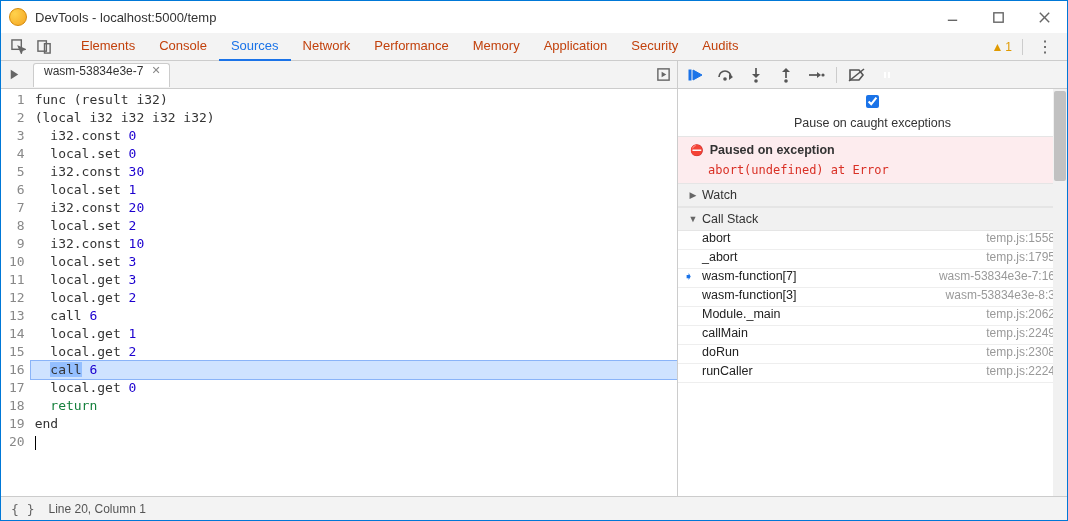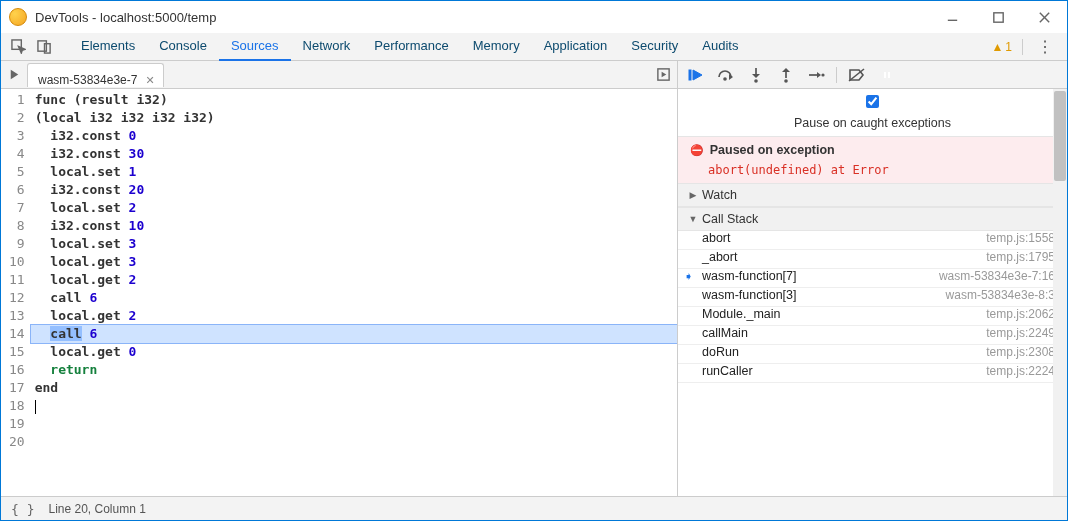--- a/index.html
+++ b/index.html
@@ -42,37 +42,37 @@
     background:#f3f3f3;
   }
   .toolbar-icon {
     width:24px; height:24px; display:flex;align-items:center;justify-content:center;
     color:#666; border-radius:2px; margin:0 1px;
   }
   .tab-list { display:flex; margin-left:12px; flex:1; }
   .tab-item {
     padding: 0 12px; height:28px;
     display:flex; align-items:center;
-    color:#0c4a6e; cursor:pointer;
+    color:#c2410c; cursor:pointer;
     font-size:13px;
     border-bottom: 2px solid transparent;
   }
   .tab-item.active { color:#1a73e8; border-bottom-color:#1a73e8; }
   .right-tools { display:flex; align-items:center; gap:6px; padding-right:6px; }
   .warn-badge { color:#e09a00; font-size:12px; display:flex;align-items:center; gap:2px;}
   .more-icon { font-size:16px; color:#555; padding:0 4px;}
   .divider-v { width:1px;height:16px;background:#ccc; margin:0 4px;}
 
   
   .sub-row { display:flex; height:28px; border-bottom: 1px solid #ccc; background:#f3f3f3;}
   .left-subrow { display:flex; align-items:center; flex:1; }
   .file-tab {
-    padding: 0 8px 0 10px;
+    margin-left:6px; padding: 0 8px 0 10px;
     height:24px;
-    display:flex;align-items:flex-end; gap:8px;
+    display:flex;align-items:flex-start; gap:8px;
     background:#fff; border:1px solid #ccc; border-bottom:none;
     border-radius:3px 3px 0 0;
     font-size:12px;
     color:#333;
   }
   .file-tab .close-x { color:#888; font-size:11px; cursor:pointer; }
   .right-controls {
     width:390px; display:flex; align-items:center;
     border-left:1px solid #ccc;
     padding: 0 6px;
@@ -84,21 +84,21 @@
   }
   .dbg-btn svg { display:block; }
   .dbg-btn.resume svg { stroke:#1a73e8; fill:#1a73e8;}
   .dbg-div { width:1px;height:16px;background:#ccc; margin:0 2px;}
 
   
   .body-split { display:flex; height: calc(521px - 32px - 28px - 28px - 26px); }
   .code-pane { flex:1; display:flex; font-family: Consolas, monospace; font-size:13px; line-height:18px; position:relative; overflow:auto;}
   .gutter { background:#fff; text-align:right; color:#888; padding:2px 6px 2px 8px; user-select:none;}
   .gutter div { height:18px; }
-  .code { padding:2px 0; flex:1; position:relative;font-weight:bold;}
+  .code { padding:2px 0; flex:1; position:relative;}
   .code .line { height:18px; white-space:pre; padding-left:4px;}
   .kw { color: #15803d; }
   .num { color: #1c00cf; }
   .code .line.hl { background:#cfe3ff; outline:1px solid #8ab4f8; }
   .code .line.hl .sel { background:#94bfff;}
   .cursor-line::before { content:""; display:inline-block; width:1px;height:14px;background:#000; vertical-align:middle; margin-right:-1px;}
 
   .side-pane { width:390px; border-left:1px solid #ccc; display:flex; flex-direction:column; overflow:auto; font-size:12.5px; position:relative;}
   .pause-opt { padding:6px 10px; display:flex;align-items:center;gap:8px; border-bottom:1px solid #e5e5e5;flex-direction:column;}
   .pause-opt input { accent-color:#1a73e8; }
@@ -286,29 +286,31 @@
         <div>16</div>
         <div>17</div>
         <div>18</div>
         <div>19</div>
         <div>20</div>
       </div>
     <div class="code" id="code">
         <div class="line">func (result i32)</div>
         <div class="line">(local i32 i32 i32 i32)</div>
         <div class="line">  i32.const <span class="num">0</span></div>
+        <div class="line">  local.set <span class="num">0</span></div>
         <div class="line">  i32.const <span class="num">30</span></div>
         <div class="line">  local.set <span class="num">1</span></div>
         <div class="line">  i32.const <span class="num">20</span></div>
         <div class="line">  local.set <span class="num">2</span></div>
         <div class="line">  i32.const <span class="num">10</span></div>
         <div class="line">  local.set <span class="num">3</span></div>
         <div class="line">  local.get <span class="num">3</span></div>
         <div class="line">  local.get <span class="num">2</span></div>
         <div class="line">  call <span class="num">6</span></div>
+        <div class="line">  local.get <span class="num">1</span></div>
         <div class="line">  local.get <span class="num">2</span></div>
         <div class="line hl">  <span class="sel">call</span> <span class="num">6</span></div>
         <div class="line">  local.get <span class="num">0</span></div>
         <div class="line">  <span class="kw">return</span></div>
         <div class="line">end</div>
         <div class="line cursor-line"></div>
       </div>
   </div>
   <div class="side-pane">
     <div class="pause-opt">

